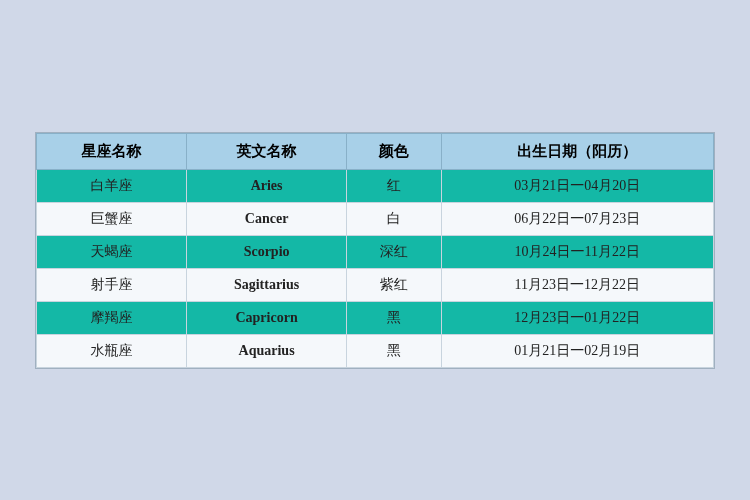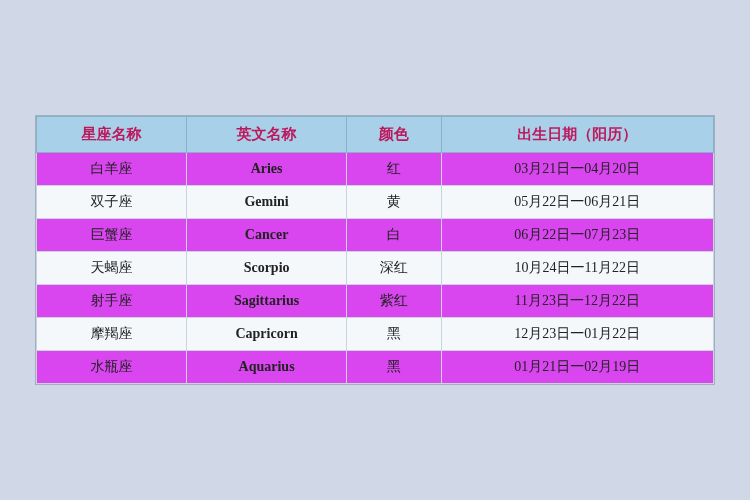--- a/index.html
+++ b/index.html
@@ -32,25 +32,25 @@
     thead tr {
       background-color: #a8d0e8;
     }
 
     thead th {
       border: 1px solid #88b0c8;
       padding: 8px 10px;
       text-align: center;
       font-size: 15px;
       font-weight: bold;
-      color: #be185d;
+      color: #000000;
     }
 
     tbody tr {
-      background-color: #d946ef;
+      background-color: #14b8a6;
       border-bottom: 1px solid #c0ccd8;
     }
 
     tbody tr:nth-child(even) {
       background-color: #f5f8fb;
     }
 
     tbody td {
       border: 1px solid #c8d4de;
       padding: 7px 10px;
@@ -82,26 +82,20 @@
         </tr>
     </thead>
     <tbody>
     <tr>
           <td>白羊座</td>
           <td>Aries</td>
           <td>红</td>
           <td>03月21日一04月20日</td>
         </tr>
         <tr>
-          <td>双子座</td>
-          <td>Gemini</td>
-          <td>黄</td>
-          <td>05月22日一06月21日</td>
-        </tr>
-        <tr>
           <td>巨蟹座</td>
           <td>Cancer</td>
           <td>白</td>
           <td>06月22日一07月23日</td>
         </tr>
         <tr>
           <td>天蝎座</td>
           <td>Scorpio</td>
           <td>深红</td>
           <td>10月24日一11月22日</td>

